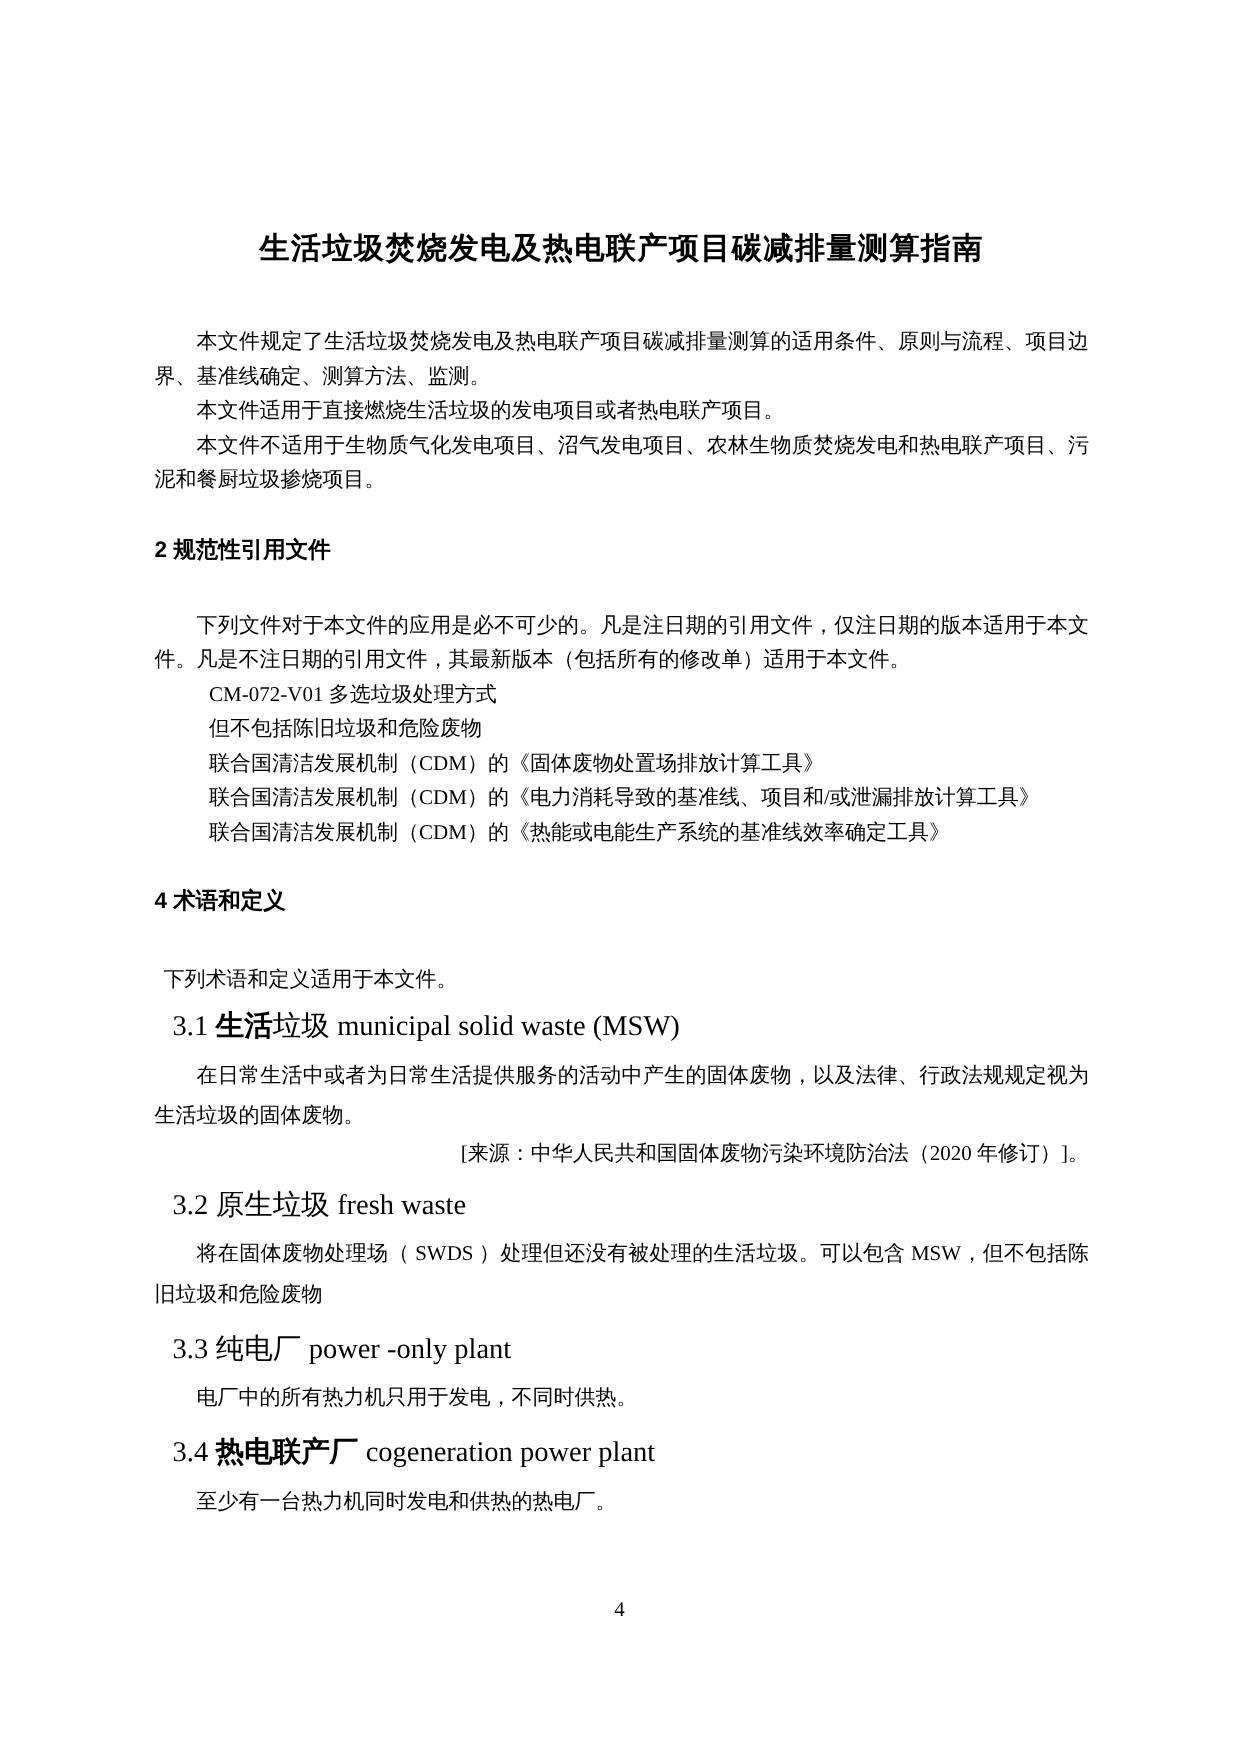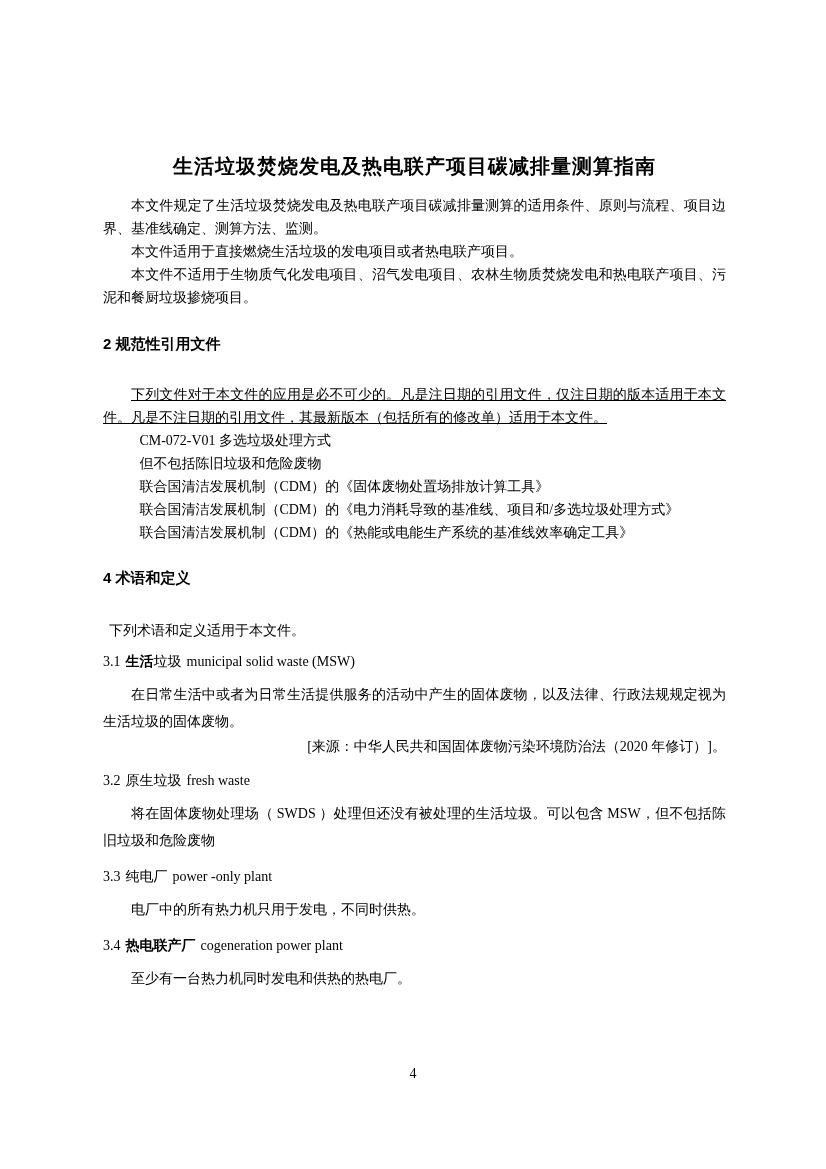--- a/index.html
+++ b/index.html
@@ -37,39 +37,39 @@
   .sec1-heading { margin-top: 42px; }
   .sec2-heading { margin-top: 24px; }
   .sec3-heading { margin-top: 23px; }
   .body-p {
     font-size: 14px;
     line-height: 23px;
     margin: 0;
     text-align: justify;
     text-indent: 2em;
   }
-  .first-after-heading { margin-top: 14px; }
-  .sec2-intro { margin-top: 29px; text-decoration: underline; }
+  .first-after-heading { margin-top: 37px; }
+  .sec2-intro { margin-top: 29px; }
   .ref-line {
     font-size: 14px;
     line-height: 23px;
     margin: 0;
     padding-left: 2.6em;
   }
   .sec3-intro {
     font-size: 14px;
     line-height: 23px;
     margin: 31px 0 0 0;
     padding-left: 6px;
     text-indent: 0;
   }
   .term-heading {
-    font-size: 14px;
+    font-size: 19px;
     line-height: 23px;
-    margin: 8px 0 0 0;
+    margin: 8px 0 0 12px;
   }
   .term-number { margin-right: 5px; }
   .term-zh-bold {
     font-family: "Liberation Sans", "DejaVu Sans", sans-serif;
     font-weight: bold;
   }
   .term-en { margin-left: 5px; }
   .term-def {
     font-size: 14px;
     line-height: 27px;
@@ -106,21 +106,21 @@
 
   <p class="body-p first-after-heading">本文件规定了生活垃圾焚烧发电及热电联产项目碳减排量测算的适用条件、原则与流程、项目边界、基准线确定、测算方法、监测。</p>
   <p class="body-p">本文件适用于直接燃烧生活垃圾的发电项目或者热电联产项目。</p>
   <p class="body-p">本文件不适用于生物质气化发电项目、沼气发电项目、农林生物质焚烧发电和热电联产项目、污泥和餐厨垃圾掺烧项目。</p>
 
   <h2 class="sec-heading sec2-heading">2 规范性引用文件</h2>
   <p class="body-p sec2-intro">下列文件对于本文件的应用是必不可少的。凡是注日期的引用文件，仅注日期的版本适用于本文件。凡是不注日期的引用文件，其最新版本（包括所有的修改单）适用于本文件。</p>
   <p class="ref-line">CM-072-V01 多选垃圾处理方式</p>
   <p class="ref-line">但不包括陈旧垃圾和危险废物</p>
   <p class="ref-line">联合国清洁发展机制（CDM）的《固体废物处置场排放计算工具》</p>
-  <p class="ref-line">联合国清洁发展机制（CDM）的《电力消耗导致的基准线、项目和/多选垃圾处理方式》</p>
+  <p class="ref-line">联合国清洁发展机制（CDM）的《电力消耗导致的基准线、项目和/或泄漏排放计算工具》</p>
   <p class="ref-line">联合国清洁发展机制（CDM）的《热能或电能生产系统的基准线效率确定工具》</p>
 
   <h2 class="sec-heading sec3-heading">4 术语和定义</h2>
   <p class="sec3-intro">下列术语和定义适用于本文件。</p>
 
   <div class="term-block term-block-31">
     <p class="term-heading"><span class="term-number">3.1</span><span class="term-zh-bold">生活</span><span class="term-zh">垃圾</span><span class="term-en">municipal solid waste (MSW)</span></p>
     <p class="term-def">在日常生活中或者为日常生活提供服务的活动中产生的固体废物，以及法律、行政法规规定视为生活垃圾的固体废物。</p>
     <p class="term-source">[来源：中华人民共和国固体废物污染环境防治法（2020 年修订）]。</p>
   </div>

